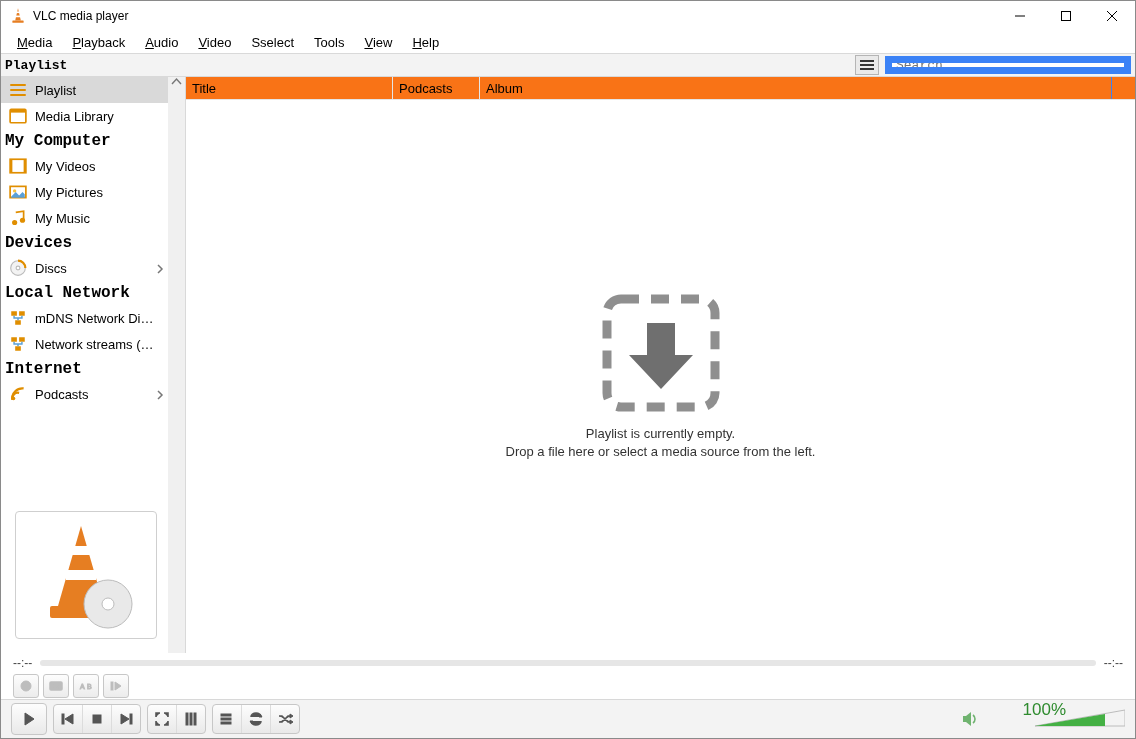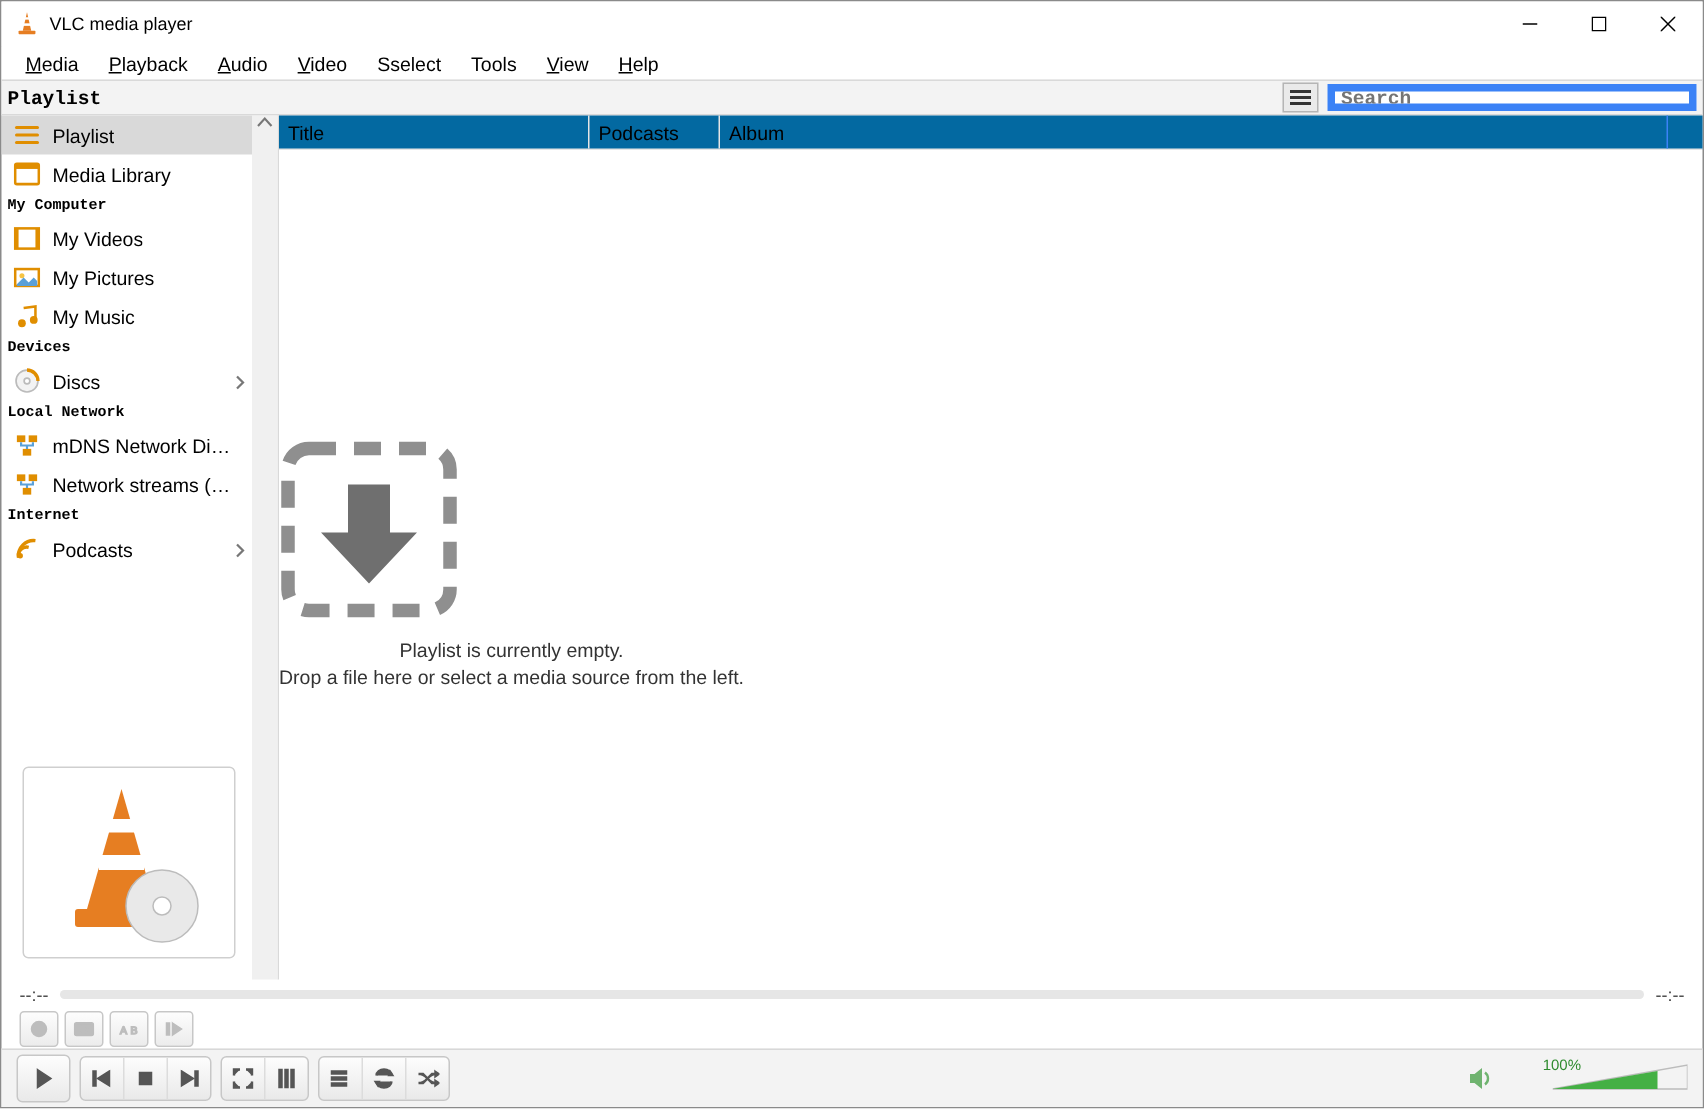--- a/index.html
+++ b/index.html
@@ -12,66 +12,66 @@
   .win-btn svg{width:10px;height:10px;stroke:#000;stroke-width:1;fill:none;}
   
   .menubar{height:22px;display:flex;align-items:center;padding:0 6px;background:#fff;}
   .menubar .menu-item{padding:2px 10px 2px 10px;font-size:13px;}
   .menubar .menu-item .ul{text-decoration:underline;}
   
   .strip{height:22px;border-top:1px solid #d9d9d9;border-bottom:1px solid #d9d9d9;background:#f3f3f3;display:flex;align-items:center;padding:0 4px;}
   .strip .strip-title{font-family:"Courier New",monospace;font-weight:bold;font-size:13px;}
   .strip .spacer{flex:1;}
   .strip .view-btn{width:22px;height:18px;border:1px solid #b5b5b5;background:#eaeaea;display:flex;align-items:center;justify-content:center;margin-right:6px;}
-  .strip .search{width:246px;height:18px;border:5px solid #3b82f6;background:#fff;font-family:"Courier New",monospace;font-size:13px;color:#888;padding:0 4px;box-sizing:border-box;font-weight:bold;}
+  .strip .search{width:246px;height:18px;border:7px solid #3b82f6;background:#fff;font-family:"Courier New",monospace;font-size:13px;color:#888;padding:0 4px;box-sizing:border-box;}
   
   .main{flex:1;display:flex;min-height:0;}
   .sidebar{width:184px;border-right:1px solid #d9d9d9;display:flex;flex-direction:column;position:relative;}
   .sidebar-scroll{position:absolute;right:0;top:0;bottom:0;width:17px;background:#f0f0f0;}
   .sidebar-scroll .thumb{position:absolute;top:0;left:3px;width:11px;height:5px;}
   .sidebar-scroll .thumb svg{display:block}
   .sb-content{flex:1;overflow:hidden;padding-right:17px;}
-  .sb-head{font-family:"Courier New",monospace;font-weight:bold;font-size:10px;padding:3px 6px 3px 4px;color:#000;}
+  .sb-head{font-family:"Courier New",monospace;font-weight:bold;font-size:16px;padding:3px 6px 3px 4px;color:#000;}
   .sb-item{height:26px;display:flex;align-items:center;padding-left:8px;gap:8px;position:relative;}
   .sb-item.sel{background:#d9d9d9;}
   .sb-item .lbl{font-size:13px;white-space:nowrap;overflow:hidden;text-overflow:ellipsis;max-width:124px;}
   .sb-item .chev{position:absolute;right:4px;top:8px;color:#666;}
   .sb-item .bars{display:flex;flex-direction:column;gap:3px;width:16px;}
   .sb-item .bars span{height:2px;background:#e08e00;border-radius:1px;}
   .sb-cover{margin:34px 14px 14px 14px;width:140px;height:126px;border:1px solid #cfcfcf;border-radius:4px;background:#fff;display:flex;align-items:center;justify-content:center;}
   
   .content{flex:1;display:flex;flex-direction:column;border-left:none;}
-  .cols{height:22px;border-bottom:1px solid #e5e5e5;display:flex;align-items:stretch;background:#0369a1;}
+  .cols{height:22px;border-bottom:1px solid #e5e5e5;display:flex;align-items:stretch;background:#f97316;}
   .cols .col{border-right:1px solid #e5e5e5;font-size:13px;display:flex;align-items:center;padding-left:6px;}
   .cols .col.title{width:200px;}
   .cols .col.dur{width:80px;}
   .cols .col.album{flex:1;border-right:1px solid #3b82f6;}
   .cols .col.pad{width:17px;border-right:none;}
-  .drop{flex:1;display:flex;flex-direction:column;align-items:flex-start;justify-content:center;color:#333;}
+  .drop{flex:1;display:flex;flex-direction:column;align-items:center;justify-content:center;color:#333;}
   .drop .msg{font-size:13px;margin-top:12px;line-height:18px;text-align:center;}
   
   .seekrow{height:20px;display:flex;align-items:center;padding:0 12px;gap:8px;}
   .seekrow .tcode{font-size:12px;color:#444;}
   .seekrow .track{flex:1;height:6px;border-radius:3px;background:#e6e6e6;position:relative;}
   
   .row-small{height:26px;display:flex;align-items:center;padding:0 12px;gap:4px;}
   .sbtn{width:24px;height:22px;border:1px solid #c7c7c7;border-radius:3px;background:linear-gradient(#fdfdfd,#ececec);display:flex;align-items:center;justify-content:center;}
   .sbtn svg{width:14px;height:14px;}
   .sbtn.disabled svg *{fill:#bdbdbd;stroke:#bdbdbd;}
   
   .controlbar{height:38px;background:#f3f3f3;border-top:1px solid #d8d8d8;display:flex;align-items:center;padding:0 10px;gap:6px;}
   .cgrp{display:flex;border:1px solid #c7c7c7;border-radius:4px;overflow:hidden;background:linear-gradient(#fdfdfd,#e9e9e9);}
   .cbtn{width:28px;height:28px;display:flex;align-items:center;justify-content:center;border-right:1px solid #dcdcdc;}
   .cbtn:last-child{border-right:none;}
   .cbtn.big{width:34px;height:30px;}
   .cbtn svg{width:16px;height:16px;}
   .cbtn svg *{fill:#555;stroke:#555;}
   .controlbar .spacer{flex:1;}
   .vol{display:flex;align-items:center;gap:6px;}
-  .vol .pct{font-size:10px;color:#2e8b2e;position:relative;top:-9px;left:25px}
+  .vol .pct{font-size:17px;color:#2e8b2e;position:relative;top:-9px;left:37px}
   .vol svg{display:block;}
   
   .ic{width:18px;height:18px;display:flex;align-items:center;justify-content:center;}
 </style>
 </head>
 <body>
 
 <div class="window">
 
   <div class="titlebar">

